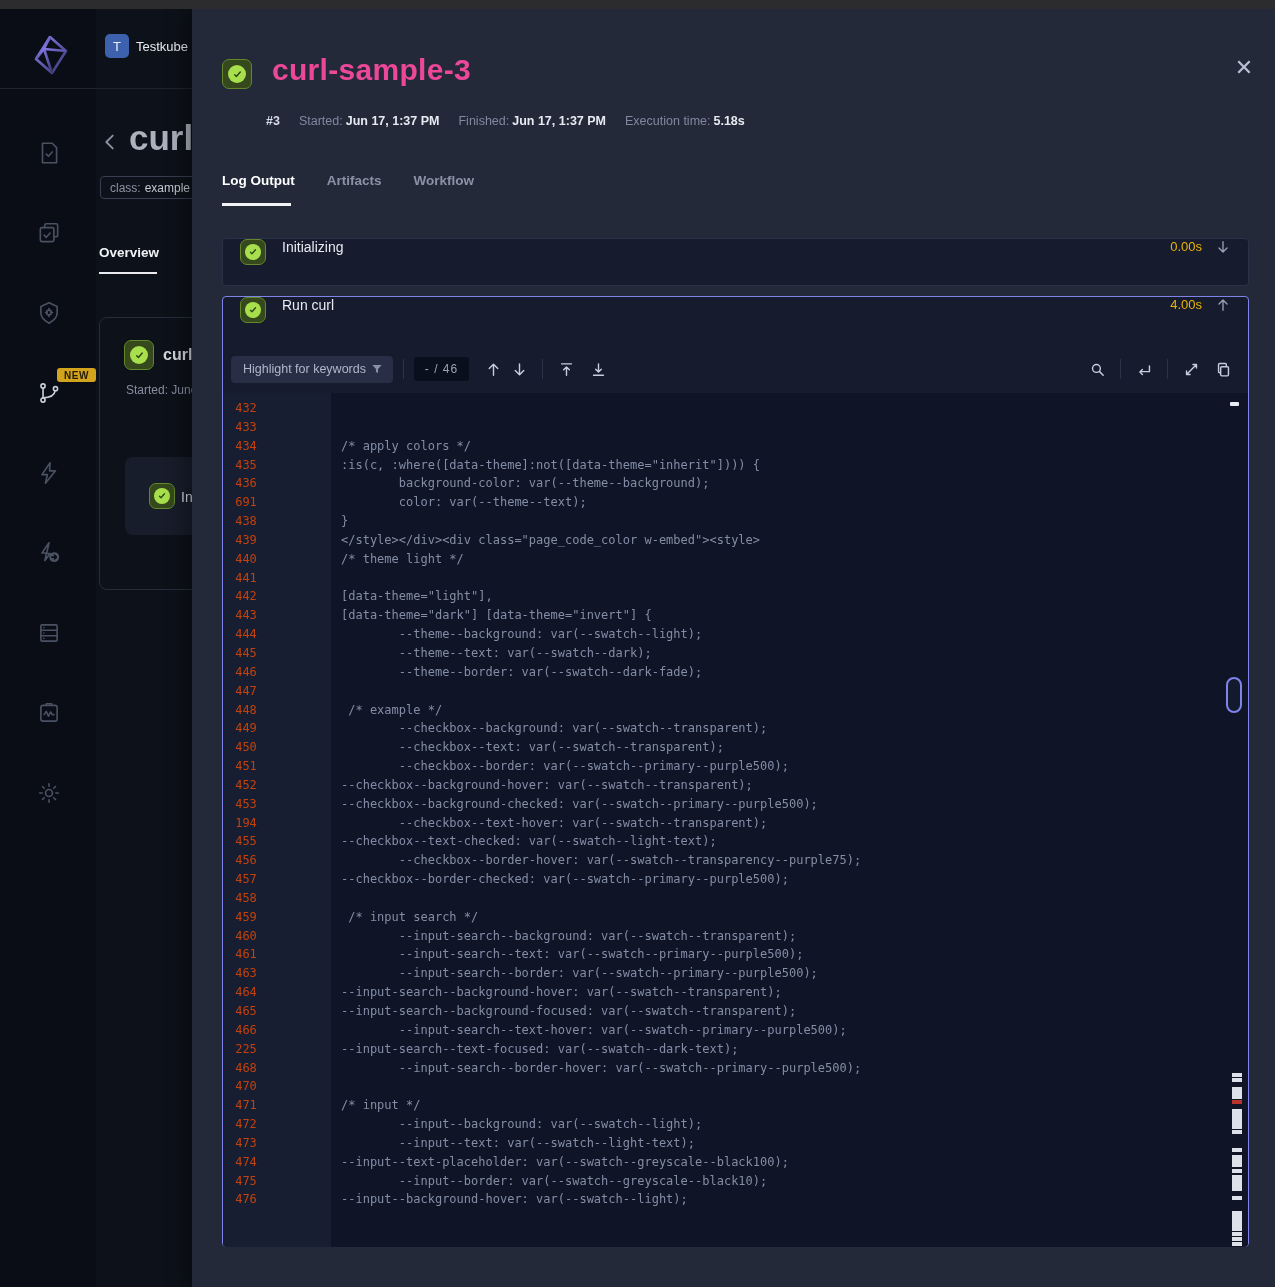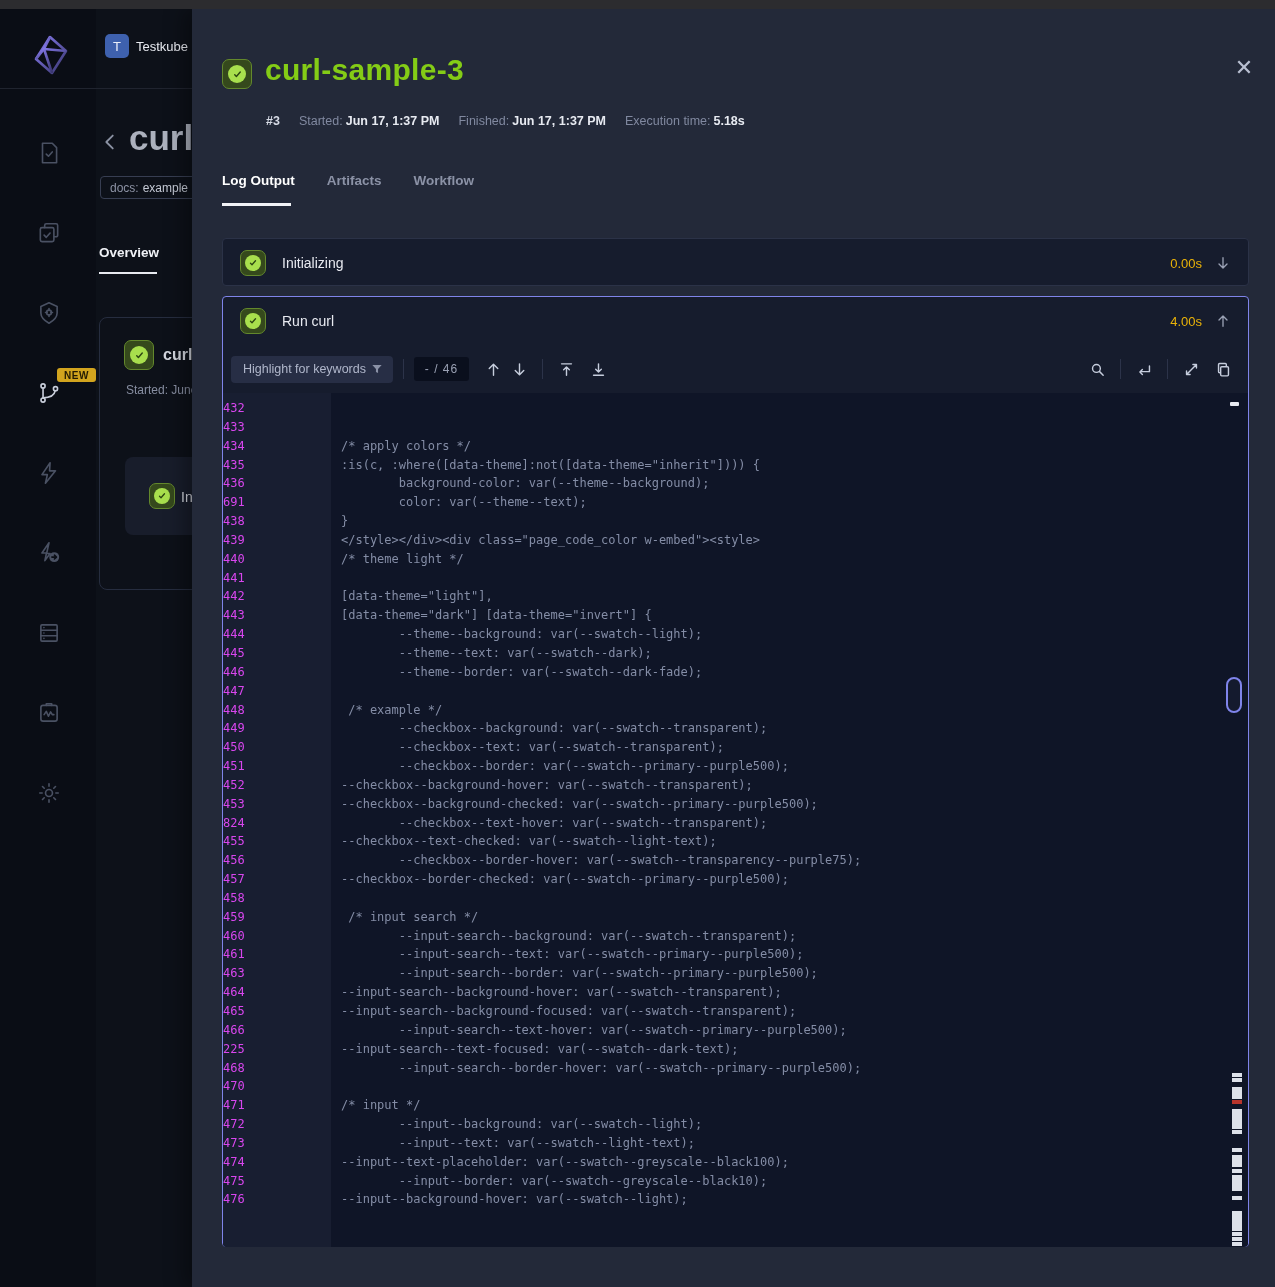--- a/index.html
+++ b/index.html
@@ -44,34 +44,34 @@
   .status-icon .dot { border-radius:50%; background:#a8df4d; display:flex; align-items:center; justify-content:center; }
   .si-30 { width:30px; height:30px; } .si-30 .dot { width:18px; height:18px; }
   .si-26 { width:26px; height:26px; } .si-26 .dot { width:16px; height:16px; }
 
   
   #drawer { position:absolute; left:192px; top:9px; width:1083px; height:1278px; background:#232939; z-index:20;
             box-shadow:-8px 0 18px rgba(0,0,0,.35); }
   #close-btn { position:absolute; left:1038px; top:45px; width:28px; height:28px; color:#b9c0d2;
                font-size:22px; line-height:28px; text-align:center; cursor:pointer; }
   #exec-icon { position:absolute; left:30px; top:50px; }
-  #drawer-title { position:absolute; left:73px; top:44px; font-size:30px; font-weight:700; color:#84cc16; letter-spacing:.3px; }
+  #drawer-title { position:absolute; left:80px; top:44px; font-size:30px; font-weight:700; color:#ec4899; letter-spacing:.3px; }
   #meta-row { position:absolute; left:74px; top:105px; display:flex; gap:19px; font-size:12.5px; color:#8189a0; }
   #meta-row .num { color:#d7dbe6; font-weight:700; }
   #meta-row b { color:#e7eaf1; font-weight:700; margin-left:3px; }
   #tabs { position:absolute; left:30px; top:164px; display:flex; gap:32px; font-size:13.5px; }
   .tab { color:#8b92a6; font-weight:600; padding-bottom:14px; cursor:pointer; }
   .tab.active { color:#ffffff; font-weight:700; }
   #tab-underline { position:absolute; left:30px; top:194px; width:69px; height:2.5px; background:#f2f3f7; }
 
   
   .section { position:absolute; left:30px; width:1027px; background:#161c2d; border-radius:4px; }
   #section-init { top:229px; height:48px; border:1px solid #2b3247; }
   #section-run  { top:287px; height:951px; border:1px solid #7f84ea; }
-  .sec-head { position:relative; height:48px; display:flex; align-items:center; cursor:pointer; }
+  .sec-head { position:relative; height:48px; display:flex; cursor:pointer; }
   .sec-head .status-icon { margin-left:17px; }
   .sec-label { margin-left:16px; font-size:14px; color:#e8eaf1; font-weight:500; }
   .sec-dur { position:absolute; right:46px; font-size:13px; color:#eab308; }
   .sec-arrow { position:absolute; right:17px; width:16px; height:16px; color:#9aa1b4; }
 
   
   #log-toolbar { position:absolute; left:0; top:48px; width:100%; height:48px; display:flex; align-items:center; }
   #kw-pill { margin-left:8px; width:162px; height:27px; background:#272e45; border-radius:4px;
              display:flex; align-items:center; justify-content:space-between; padding:0 9px 0 12px;
              font-size:12.5px; color:#b0b7cb; cursor:pointer; }
@@ -81,21 +81,21 @@
   .tb-btn { width:26px; height:26px; display:flex; align-items:center; justify-content:center; color:#c6cddd; cursor:pointer; }
   .tb-btn svg { width:17px; height:17px; }
   #tb-right { position:absolute; right:12px; display:flex; align-items:center; }
 
   
   #log-area { position:absolute; left:0; top:96px; width:1025px; height:854px; background:#0f1527;
               overflow:hidden; border-radius:0 0 4px 4px; }
   #gutter-bg { position:absolute; left:0; top:0; width:108px; height:100%; background:#181e31; }
   #log-lines { position:absolute; left:0; top:6px; width:100%; }
   .log-row { height:18.85px; line-height:18.85px; white-space:pre; font-family:"DejaVu Sans Mono", monospace; font-size:12px; }
-  .ln { display:inline-block; width:108px; padding-right:62px; text-align:left; color:#d946ef; }
+  .ln { display:inline-block; width:108px; padding-right:62px; text-align:center; color:#c2410c; }
   .lc { padding-left:10px; color:#848da6; }
   #scroll-dash { position:absolute; left:1007px; top:9px; width:9px; height:4px; background:#e8ebf2; border-radius:1px; }
   #scroll-thumb { position:absolute; left:1003px; top:284px; width:16px; height:36px; border:2px solid #7f84ea;
                   border-radius:8px; background:#141a2e; cursor:grab; }
   .ruler-mark { position:absolute; left:1009px; width:10px; height:3.5px; background:#dde1ea; }
   .ruler-mark.red { background:#b8352c; }
 </style>
 </head>
 <body>
 
@@ -182,21 +182,21 @@
 <div class="abs" style="z-index:11">
   <div class="org-avatar">
       <span>T</span>
     </div>
   <div class="org-name">Testkube</div>
   <svg id="back-arrow" viewBox="0 0 24 24" fill="none" stroke="currentColor" stroke-width="2" stroke-linecap="round" stroke-linejoin="round">
     <path d="M15 5l-7 7 7 7"></path>
     </svg>
   <div id="ws-title">curl</div>
   <div id="ws-tag">
-    <span>docs:</span>
+    <span>class:</span>
     <b>example</b>
   </div>
   <div id="ws-tab">Overview</div>
   <div id="ws-tab-line"></div>
   <div id="ws-card"></div>
   <div class="status-icon si-30 abs" style="left:124px; top:340px;">
     <span class="dot">
         <svg width="11" height="11" viewBox="0 0 20 20" fill="none" stroke="#2c4512" stroke-width="2.6" stroke-linecap="round" stroke-linejoin="round">
           <path d="M5 10.5l3 3 7-8"></path>
         </svg>
@@ -350,21 +350,21 @@
           <div class="log-row"><span class="ln">444</span><span class="lc">        --theme--background: var(--swatch--light);</span></div>
           <div class="log-row"><span class="ln">445</span><span class="lc">        --theme--text: var(--swatch--dark);</span></div>
           <div class="log-row"><span class="ln">446</span><span class="lc">        --theme--border: var(--swatch--dark-fade);</span></div>
           <div class="log-row"><span class="ln">447</span><span class="lc"></span></div>
           <div class="log-row"><span class="ln">448</span><span class="lc"> /* example */</span></div>
           <div class="log-row"><span class="ln">449</span><span class="lc">        --checkbox--background: var(--swatch--transparent);</span></div>
           <div class="log-row"><span class="ln">450</span><span class="lc">        --checkbox--text: var(--swatch--transparent);</span></div>
           <div class="log-row"><span class="ln">451</span><span class="lc">        --checkbox--border: var(--swatch--primary--purple500);</span></div>
           <div class="log-row"><span class="ln">452</span><span class="lc">--checkbox--background-hover: var(--swatch--transparent);</span></div>
           <div class="log-row"><span class="ln">453</span><span class="lc">--checkbox--background-checked: var(--swatch--primary--purple500);</span></div>
-          <div class="log-row"><span class="ln">824</span><span class="lc">        --checkbox--text-hover: var(--swatch--transparent);</span></div>
+          <div class="log-row"><span class="ln">194</span><span class="lc">        --checkbox--text-hover: var(--swatch--transparent);</span></div>
           <div class="log-row"><span class="ln">455</span><span class="lc">--checkbox--text-checked: var(--swatch--light-text);</span></div>
           <div class="log-row"><span class="ln">456</span><span class="lc">        --checkbox--border-hover: var(--swatch--transparency--purple75);</span></div>
           <div class="log-row"><span class="ln">457</span><span class="lc">--checkbox--border-checked: var(--swatch--primary--purple500);</span></div>
           <div class="log-row"><span class="ln">458</span><span class="lc"></span></div>
           <div class="log-row"><span class="ln">459</span><span class="lc"> /* input search */</span></div>
           <div class="log-row"><span class="ln">460</span><span class="lc">        --input-search--background: var(--swatch--transparent);</span></div>
           <div class="log-row"><span class="ln">461</span><span class="lc">        --input-search--text: var(--swatch--primary--purple500);</span></div>
           <div class="log-row"><span class="ln">463</span><span class="lc">        --input-search--border: var(--swatch--primary--purple500);</span></div>
           <div class="log-row"><span class="ln">464</span><span class="lc">--input-search--background-hover: var(--swatch--transparent);</span></div>
           <div class="log-row"><span class="ln">465</span><span class="lc">--input-search--background-focused: var(--swatch--transparent);</span></div>

